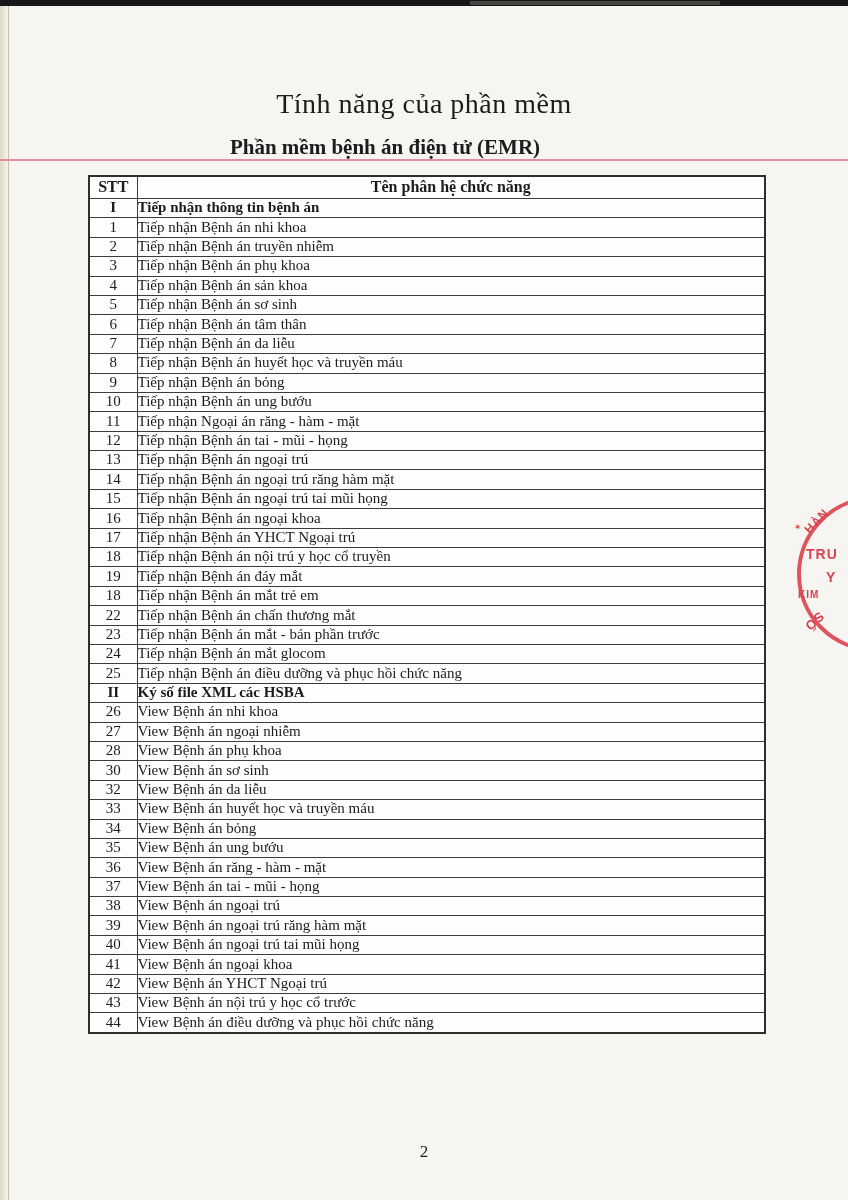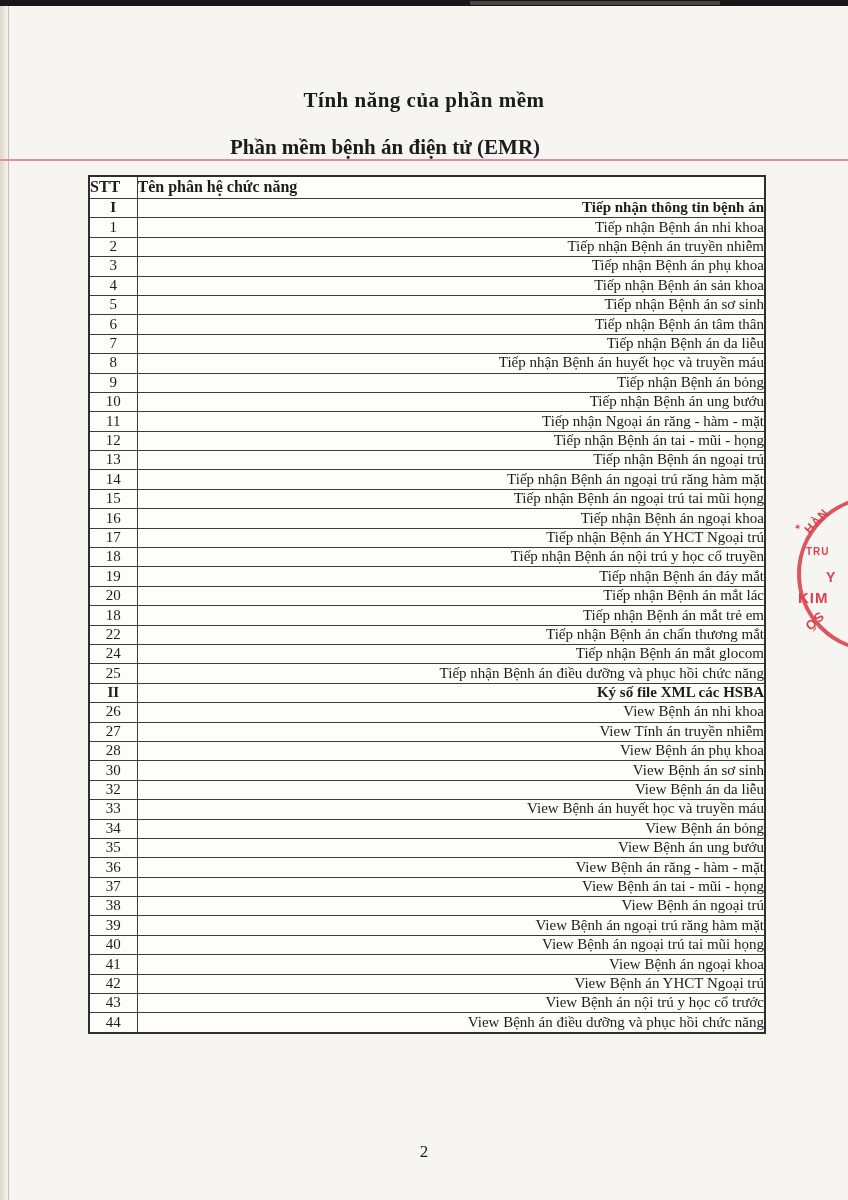--- a/index.html
+++ b/index.html
@@ -11,63 +11,63 @@
   }
   .top-bar{position:absolute;top:0;left:0;width:848px;height:6px;background:#171717;}
   .top-bar-shine{position:absolute;top:1px;left:470px;width:250px;height:4px;background:#6e6e66;opacity:.55;}
   .left-edge{
     position:absolute;top:6px;left:0;width:8px;height:1194px;
     background:linear-gradient(to right,#ded7c8,#efebe2 70%,rgba(247,245,241,0));
     border-right:1px solid rgba(160,150,130,.35);
   }
   .page-title{
     position:absolute;top:88px;left:0;width:848px;text-align:center;
-    font-size:21px;font-weight:bold;letter-spacing:.5px;
+    font-size:28px;font-weight:normal;letter-spacing:.5px;
   }
   .page-subtitle{
     position:absolute;top:135px;left:0;width:770px;text-align:center;
     font-size:21px;font-weight:bold;
   }
   .pink-line{position:absolute;top:159px;left:0;width:848px;height:2px;background:#e58da0;}
   .table-wrap{position:absolute;top:175px;left:88px;}
   table.features{
     border-collapse:collapse;width:678px;table-layout:fixed;
     border:2px solid #2e2e2e;background:#fdfdfb;
   }
   table.features th, table.features td{
     border:1px solid #3c3c3c;font-size:15px;line-height:1.05;
     padding:0;height:18.4px;overflow:hidden;white-space:nowrap;
     vertical-align:middle;
   }
-  table.features th{font-weight:bold;text-align:left;height:21px;font-size:16px;}
+  table.features th{font-weight:bold;text-align:center;height:21px;font-size:16px;}
   col.c-stt{width:48px;}
   td.stt{text-align:center;}
-  td.name{padding-left:10px;text-align:right;font-family:Liberation Serif, serif;}
+  td.name{padding-left:10px;text-align:left;font-family:Liberation Serif, serif;}
   tr.section td{font-weight:bold;}
   .page-number{
     position:absolute;top:1142px;left:0;width:848px;text-align:center;
     font-size:17px;
   }
   
   .stamp{
     position:absolute;top:486px;right:0;width:58px;height:172px;
     overflow:hidden;pointer-events:none;
   }
   .stamp-ring{
     position:absolute;top:10px;left:7px;width:148px;height:148px;
     border:4px solid #d9434f;border-radius:50%;opacity:.9;
   }
   .stamp-frag{
     position:absolute;color:#d9434f;font-weight:bold;
     font-family:"Liberation Sans","DejaVu Sans",sans-serif;
   }
   .frag-arc-top{top:28px;left:12px;font-size:12px;transform:rotate(-47deg);letter-spacing:1px;}
-  .frag-line1{top:60px;left:16px;font-size:10px;letter-spacing:1px;}
+  .frag-line1{top:60px;left:16px;font-size:14px;letter-spacing:1px;}
   .frag-line2{top:83px;left:36px;font-size:14px;}
-  .frag-line3{top:103px;left:8px;font-size:15px;letter-spacing:1px;}
+  .frag-line3{top:103px;left:8px;font-size:10px;letter-spacing:1px;}
   .frag-arc-bottom{top:128px;left:14px;font-size:13px;transform:rotate(137deg);letter-spacing:1px;}
   .frag-star{top:36px;left:4px;font-size:9px;transform:rotate(-47deg);}
 </style>
 </head>
 <body>
 
 <div class="screen">
 
   <div class="top-bar">
     <div class="top-bar-shine"></div>
@@ -165,50 +165,50 @@
           </tr>
           <tr>
             <td class="stt">18</td>
             <td class="name">Tiếp nhận Bệnh án nội trú y học cổ truyền</td>
           </tr>
           <tr>
             <td class="stt">19</td>
             <td class="name">Tiếp nhận Bệnh án đáy mắt</td>
           </tr>
           <tr>
-            <td class="stt">20</td>
-            <td class="name">Tiếp nhận Bệnh án mắt lác</td>
-          </tr>
-          <tr>
             <td class="stt">18</td>
             <td class="name">Tiếp nhận Bệnh án mắt trẻ em</td>
           </tr>
           <tr>
             <td class="stt">22</td>
             <td class="name">Tiếp nhận Bệnh án chấn thương mắt</td>
+          </tr>
+          <tr>
+            <td class="stt">23</td>
+            <td class="name">Tiếp nhận Bệnh án mắt - bán phần trước</td>
           </tr>
           <tr>
             <td class="stt">24</td>
             <td class="name">Tiếp nhận Bệnh án mắt glocom</td>
           </tr>
           <tr>
             <td class="stt">25</td>
             <td class="name">Tiếp nhận Bệnh án điều dưỡng và phục hồi chức năng</td>
           </tr>
           <tr class="section">
             <td class="stt">II</td>
             <td class="name">Ký số file XML các HSBA</td>
           </tr>
           <tr>
             <td class="stt">26</td>
             <td class="name">View Bệnh án nhi khoa</td>
           </tr>
           <tr>
             <td class="stt">27</td>
-            <td class="name">View Tính án truyền nhiễm</td>
+            <td class="name">View Bệnh án ngoại nhiễm</td>
           </tr>
           <tr>
             <td class="stt">28</td>
             <td class="name">View Bệnh án phụ khoa</td>
           </tr>
           <tr>
             <td class="stt">30</td>
             <td class="name">View Bệnh án sơ sinh</td>
           </tr>
           <tr>

